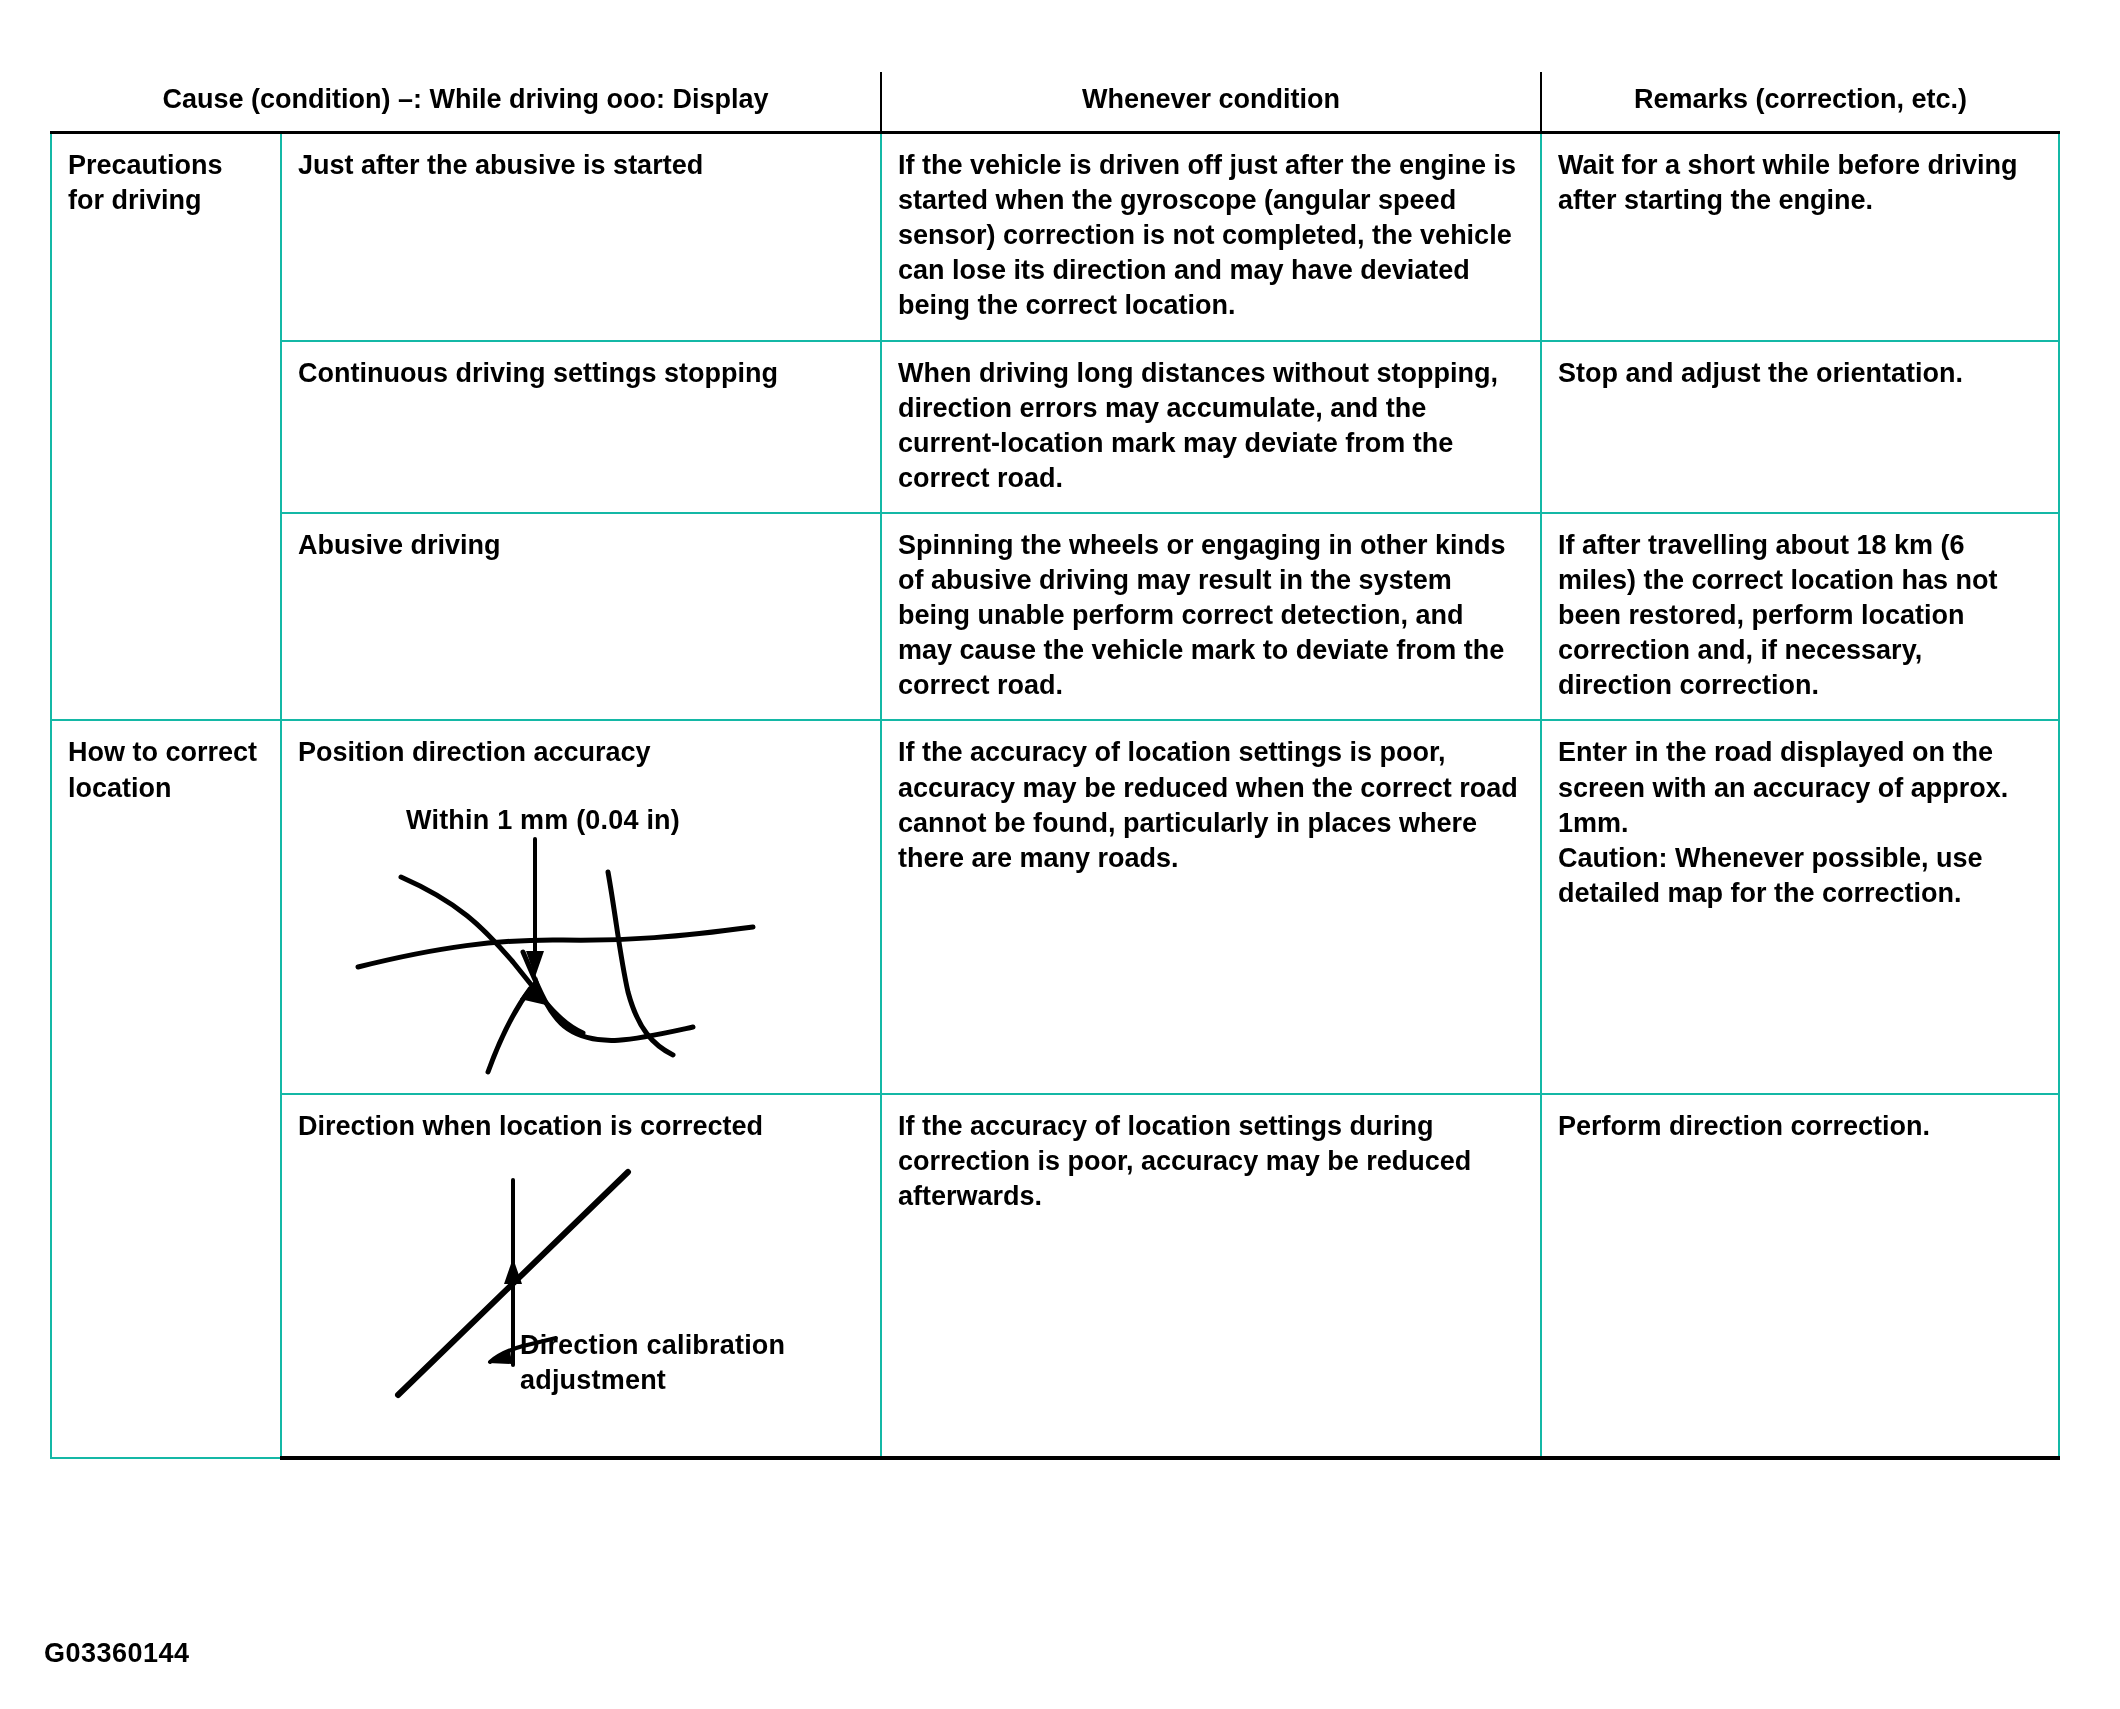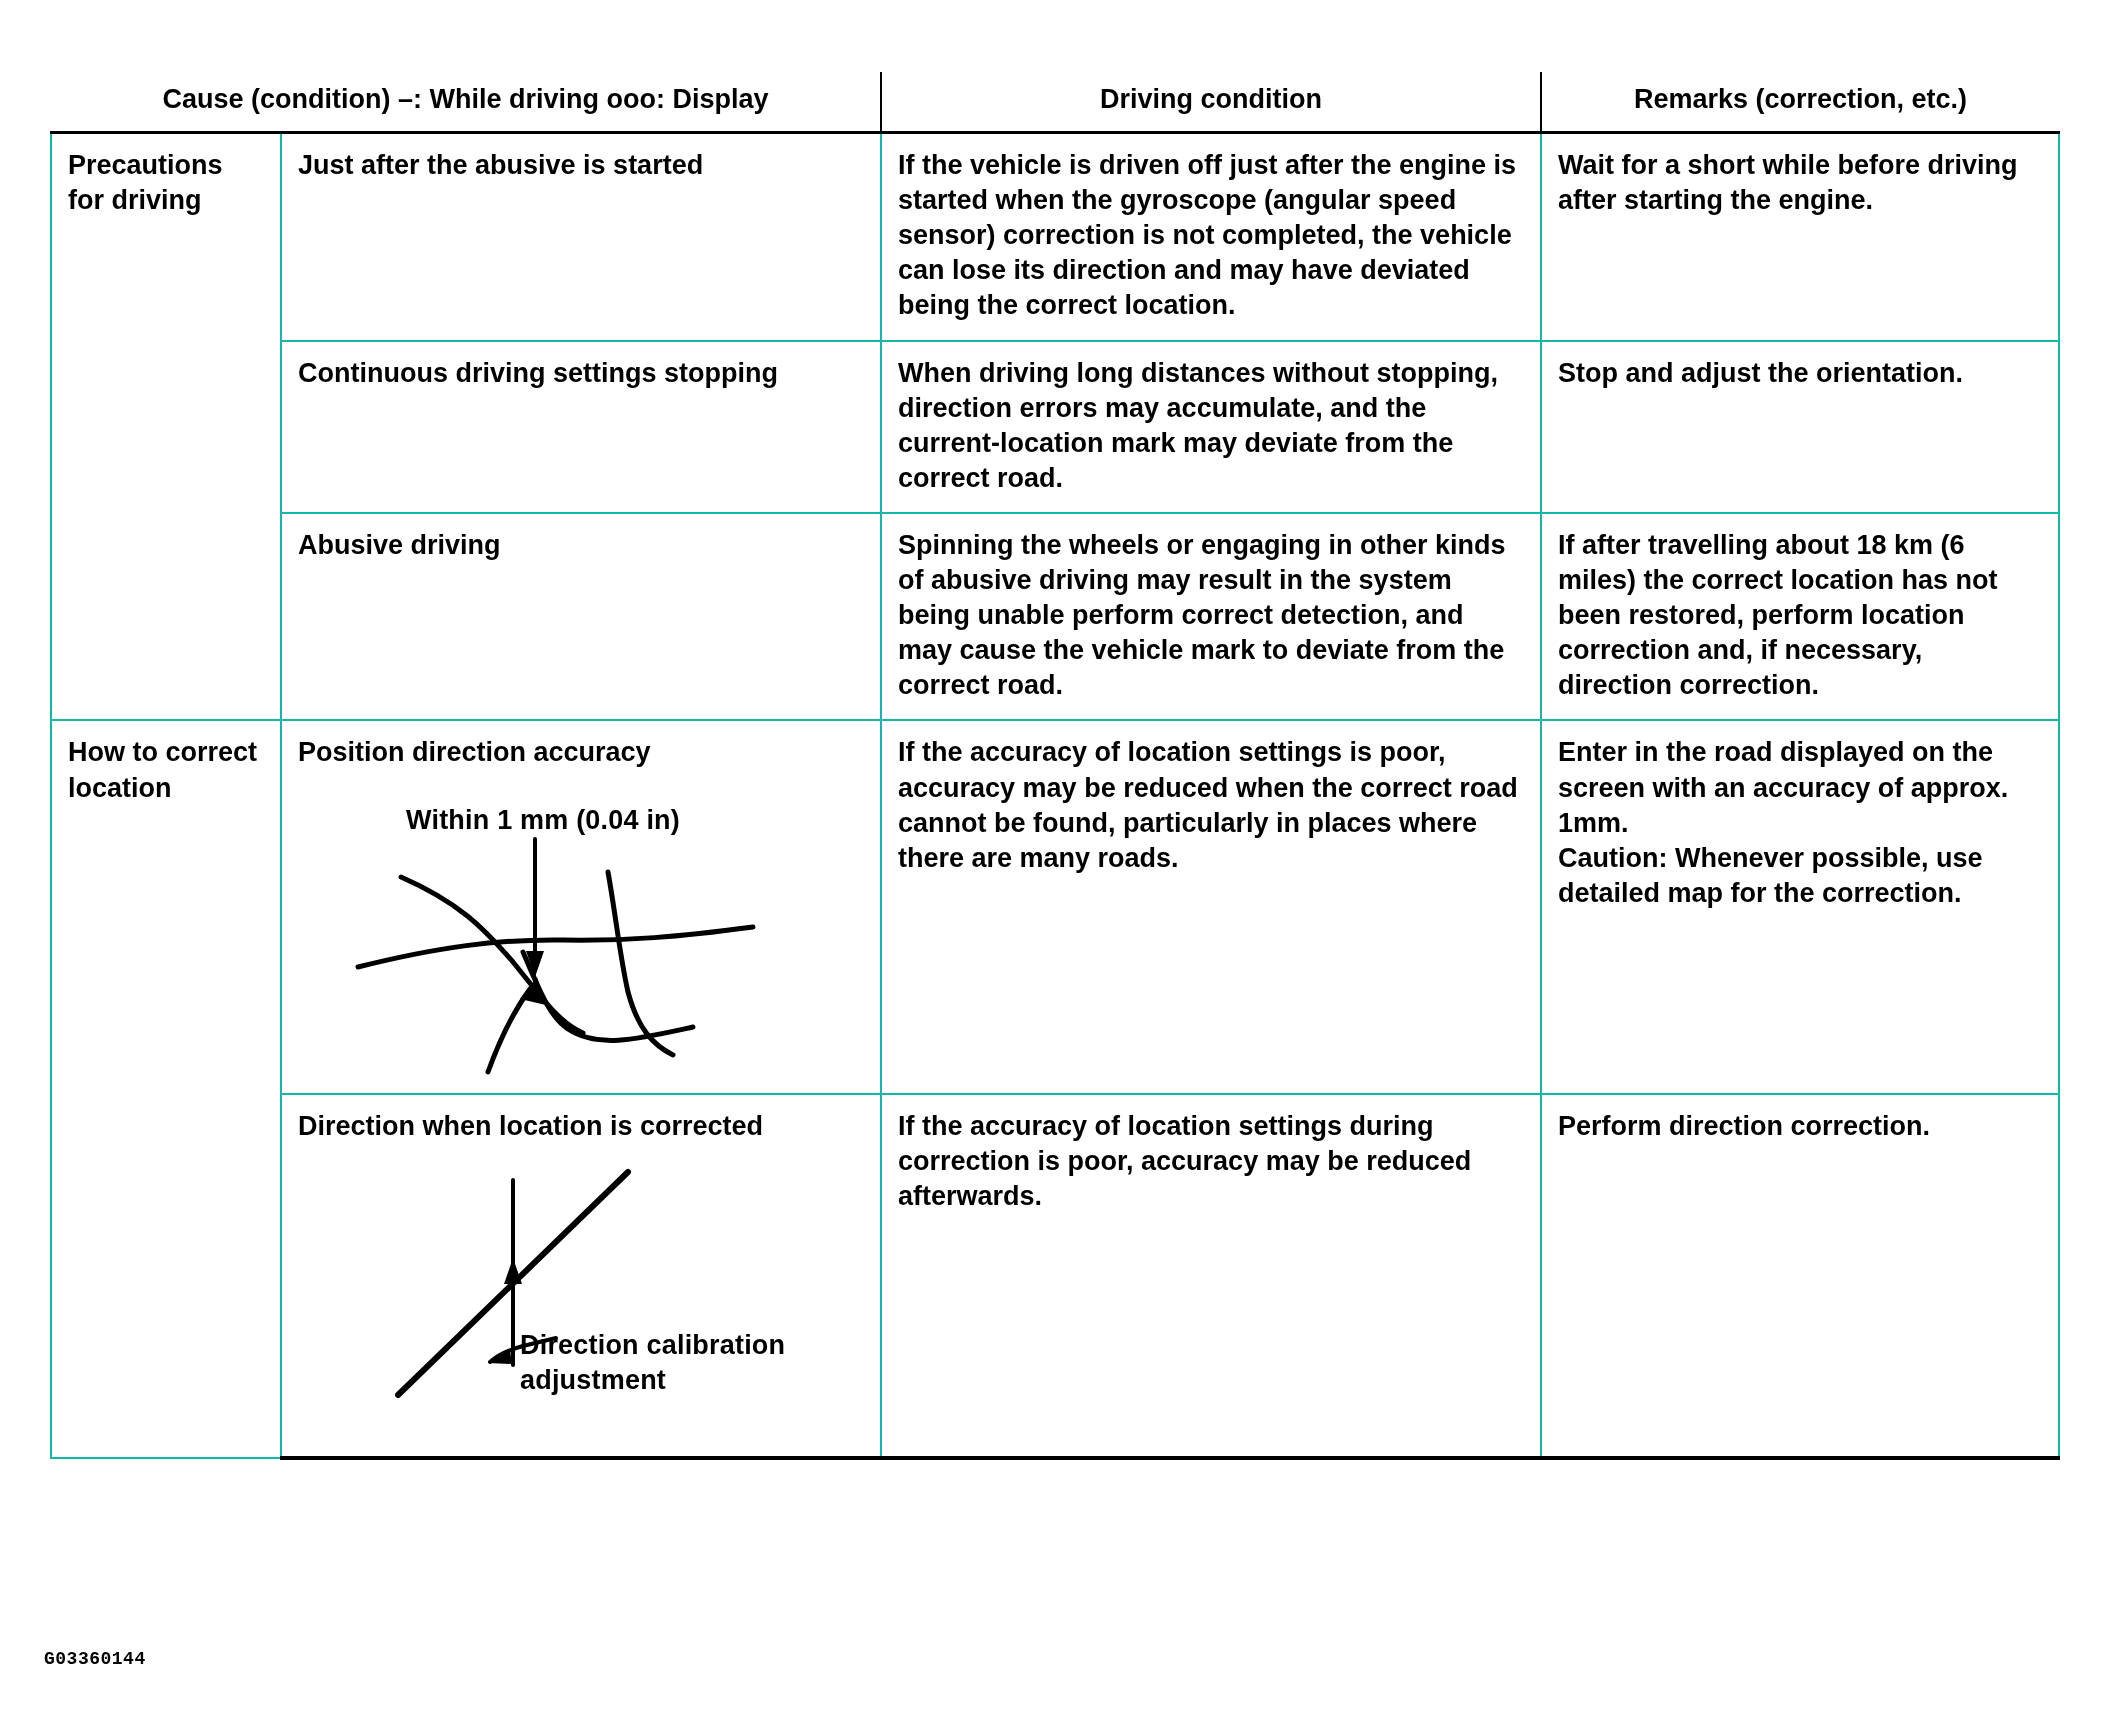--- a/index.html
+++ b/index.html
@@ -95,43 +95,42 @@
   svg.fig {
     position: absolute;
     left: 0;
     top: 0;
   }
 
   .footer-code {
     position: absolute;
     left: 44px;
     bottom: 56px;
-    font-size: 18px;
+    font-size: 27px;
     font-weight: 600;
     letter-spacing: 0.5px;
-    font-family: Liberation Mono, monospace;
   }
 </style>
 </head>
 <body>
 
 <div class="page">
 
   <table class="spec">
     <colgroup>
       <col style="width:230px">
       <col style="width:600px">
       <col style="width:660px">
       <col style="width:518px">
     </colgroup>
 
     <tbody>
         <tr class="header-row">
       <th colspan="2">Cause (condition)   –: While driving   ooo: Display</th>
-      <th class="sep">Driving condition</th>
+      <th class="sep">Whenever condition</th>
       <th class="sep">Remarks (correction, etc.)</th>
     </tr>
 
     <tr>
       <td class="grp" rowspan="3">Precautions for driving</td>
       <td class="vmid">Just after the abusive is started</td>
       <td>If the vehicle is driven off just after the engine is started when the gyroscope (angular speed sensor) correction is not completed, the vehicle can lose its direction and may have deviated being the correct location.</td>
       <td class="rightcol vmid">Wait for a short while before driving after starting the engine.</td>
     </tr>
 

